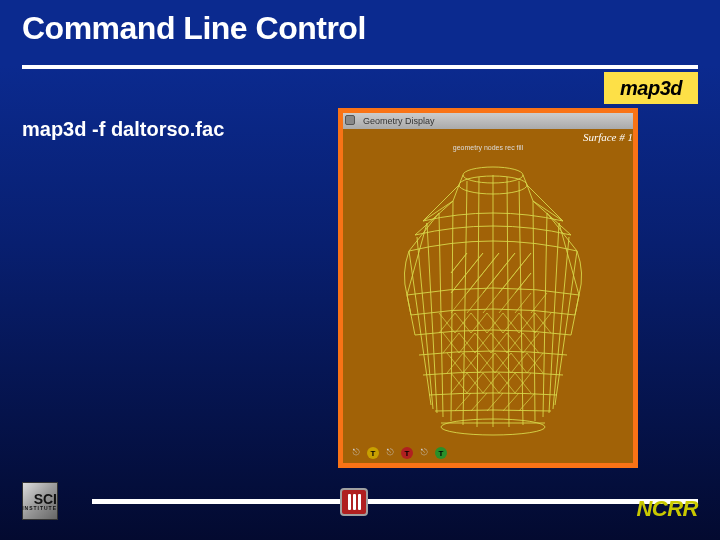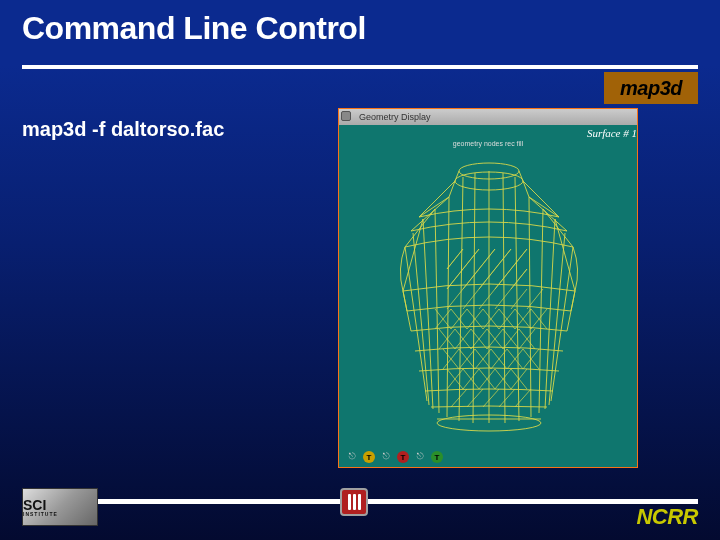--- a/index.html
+++ b/index.html
@@ -26,21 +26,21 @@
     width: 676px;
     height: 4px;
     background: #fff;
   }
   .map3d-box {
     position: absolute;
     top: 72px;
     right: 22px;
     width: 94px;
     height: 32px;
-    background: #a16207;
+    background: #fde047;
     color: #000;
     font-weight: bold;
     font-size: 20px;
     font-style: italic;
     display: flex;
     align-items: center;
     justify-content: center;
     letter-spacing: -0.5px;
   }
   .command-text {
@@ -50,22 +50,22 @@
     font-size: 20px;
     font-weight: bold;
     color: #fff;
   }
   .viewer {
     position: absolute;
     top: 108px;
     left: 338px;
     width: 300px;
     height: 360px;
-    background: #0f766e;
-    border: 1px solid #f97316;
+    background: #a16207;
+    border: 5px solid #f97316;
   }
   .viewer-titlebar {
     position: absolute;
     top: 0; left: 0; right: 0;
     height: 16px;
     background: linear-gradient(to bottom, #ccc, #aaa);
     font-size: 9px;
     color: #333;
     padding-left: 6px;
     line-height: 16px;
@@ -132,32 +132,32 @@
   .footer-line {
     position: absolute;
     bottom: 36px;
     left: 92px;
     width: 606px;
     height: 5px;
     background: #fff;
   }
   .sci-logo {
     position: absolute;
-    bottom: 14px;
-    left: 22px;
-    width: 76px;
+    bottom: 20px;
+    left: 22px;
+    width: 36px;
     height: 38px;
     background: linear-gradient(135deg, #ddd 0%, #999 50%, #666 100%);
     border: 1px solid #333;
     font-size: 10px;
     font-weight: bold;
     color: #111;
     display: flex;
     flex-direction: column;
-    align-items: flex-start;
+    align-items: flex-end;
     justify-content: center;
     line-height: 1;
   }
   .center-logo {
     position: absolute;
     bottom: 24px;
     left: 340px;
     width: 28px;
     height: 28px;
     background: #b02020;
@@ -169,21 +169,21 @@
   }
   .center-logo-bars {
     display: flex;
     gap: 2px;
   }
   .center-logo-bars span {
     width: 3px; height: 16px; background: #fff; border-radius: 1px;
   }
   .ncrr {
     position: absolute;
-    bottom: 10px;
+    bottom: 18px;
     right: 22px;
     font-size: 22px;
     font-weight: bold;
     font-style: italic;
     color: #c8c800;
     letter-spacing: -0.5px;
   }
 </style>
 </head>
 <body>

